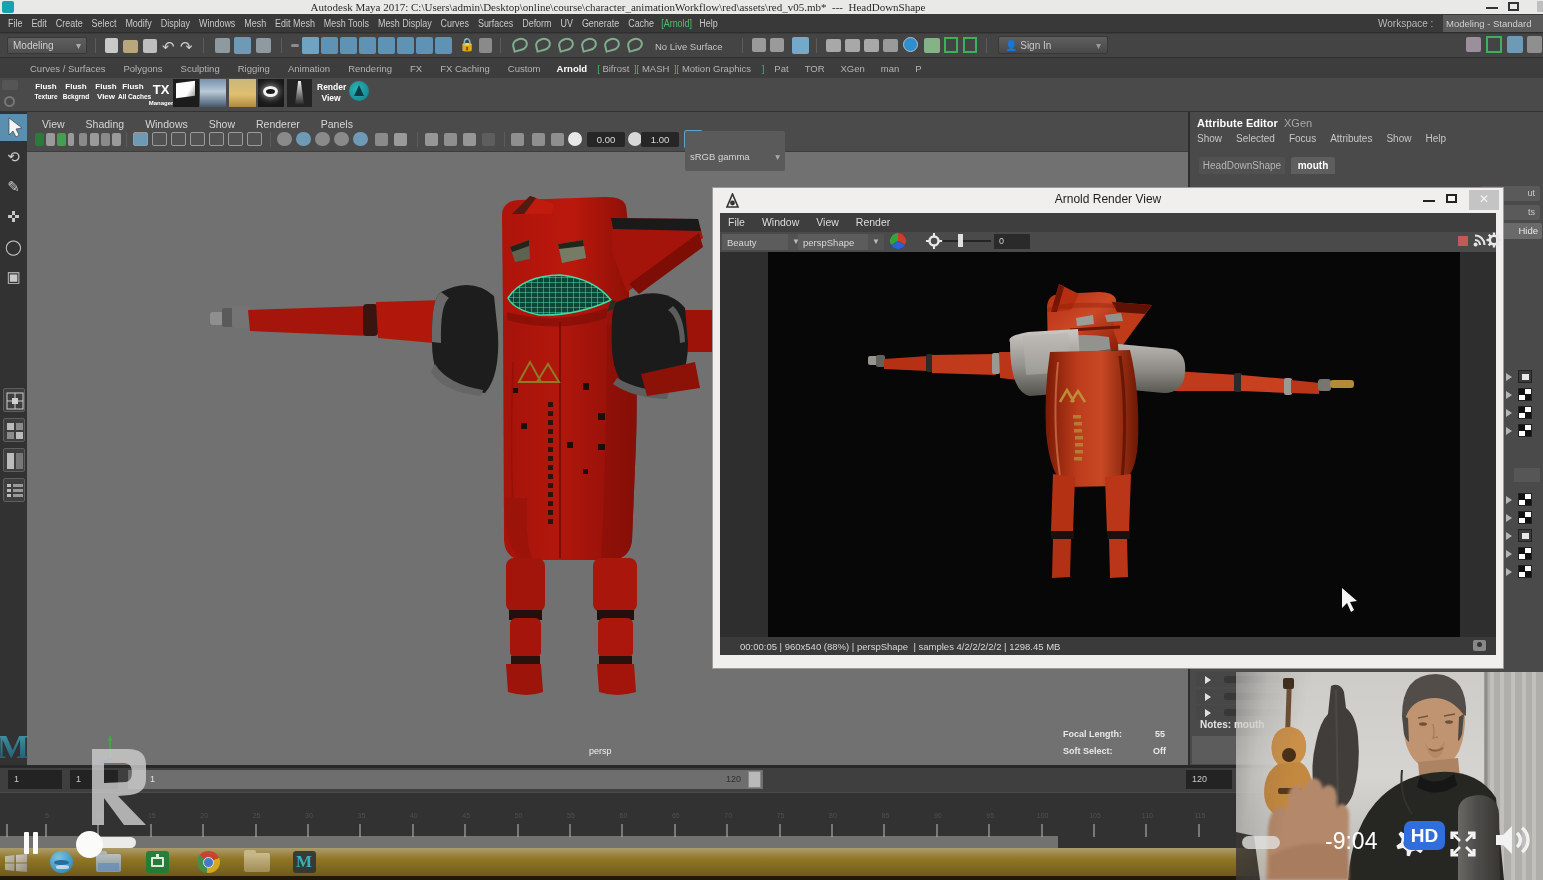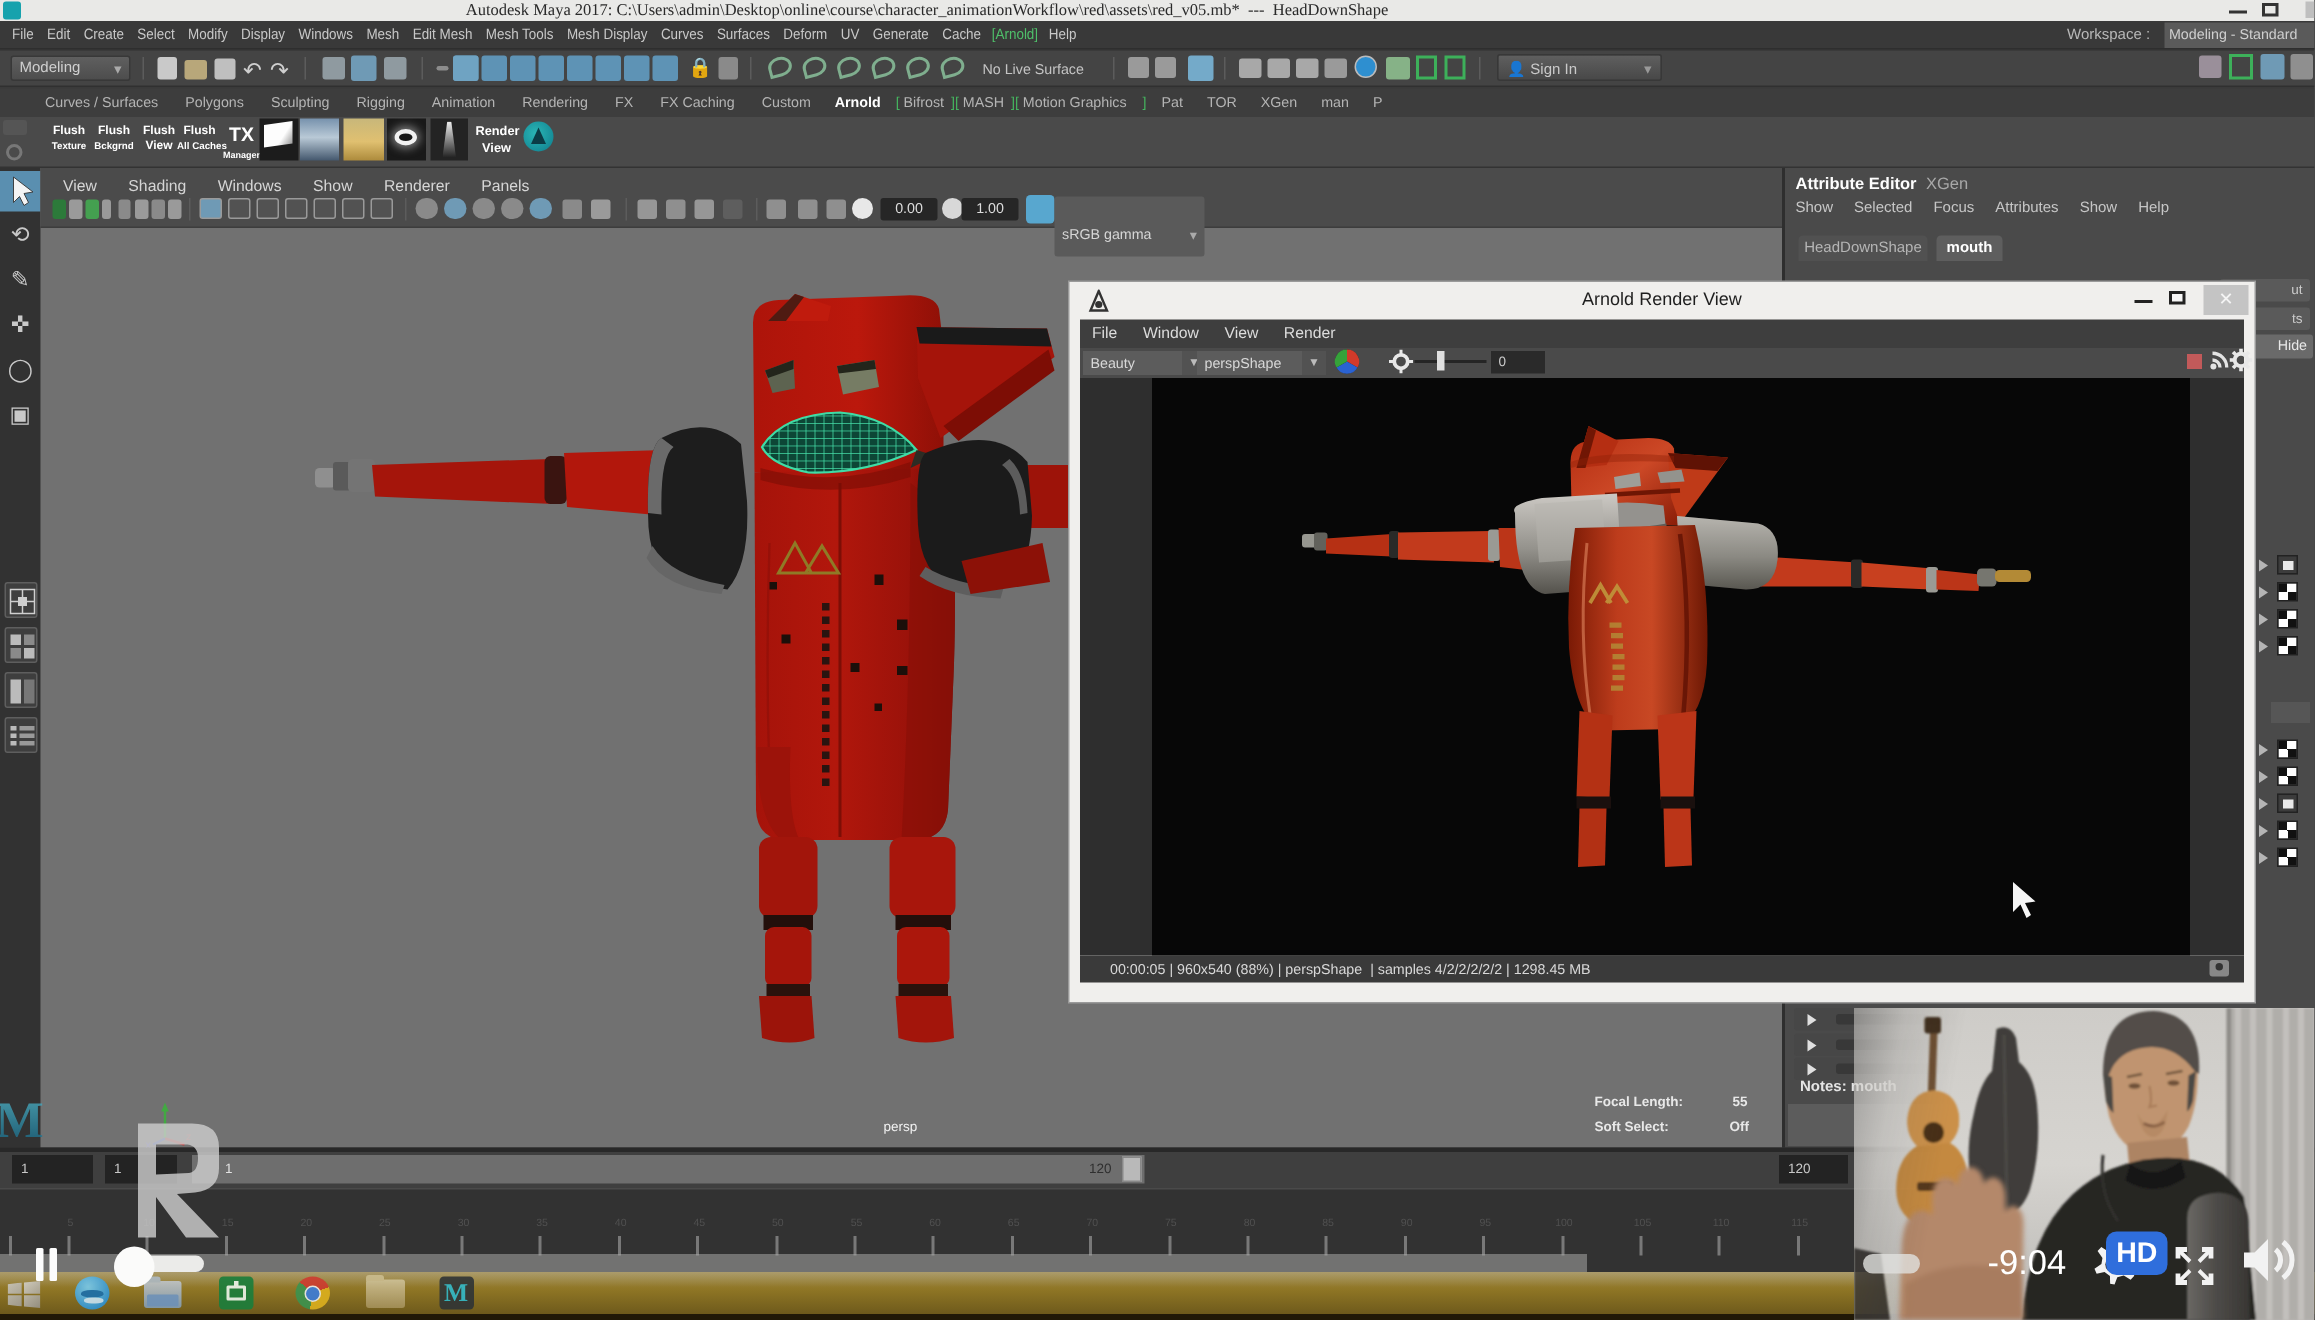--- a/index.html
+++ b/index.html
@@ -185,21 +185,21 @@
         <div class="abs" style="left: 477px; top: 20px; width: 1px; height: 15px; background: rgb(92, 92, 92);"></div>
         <div class="abs" style="left: 484px; top: 21px; width: 13px; height: 13px; background: rgb(143, 143, 143); border-radius: 2px;"></div>
         <div class="abs" style="left: 505px; top: 21px; width: 13px; height: 13px; background: rgb(143, 143, 143); border-radius: 2px;"></div>
         <div class="abs" style="left: 524px; top: 21px; width: 13px; height: 13px; background: rgb(143, 143, 143); border-radius: 2px;"></div>
         <div class="abs" style="left: 545px; top: 20px; width: 1px; height: 15px; background: rgb(92, 92, 92);"></div>
         <div class="abs" style="left: 541px; top: 20px; width: 14px; height: 14px; border-radius: 50%; background: rgb(232, 232, 232);"></div>
         <div class="abs" style="left: 560px; top: 20px; width: 38px; height: 15px; background: rgb(38, 38, 38); color: rgb(220, 220, 220); font-size: 9.5px; text-align: center; line-height: 15px; border-radius: 2px;">0.00</div>
         <div class="abs" style="left: 601px; top: 20px; width: 14px; height: 14px; border-radius: 50%; background: rgb(216, 216, 216);"></div>
         <div class="abs" style="left: 614px; top: 20px; width: 38px; height: 15px; background: rgb(38, 38, 38); color: rgb(220, 220, 220); font-size: 9.5px; text-align: center; line-height: 15px; border-radius: 2px;">1.00</div>
         <div class="abs" style="left: 657px; top: 18px; width: 19px; height: 19px; background: rgb(88, 167, 207); border-radius: 3px;"></div>
-        <div class="abs" style="left: 676px; top: 19px; width: 100px; height: 16px; background: rgb(90, 90, 90); border-radius: 2px; color: rgb(214, 214, 214); font-size: 9.5px; padding: 20px 5px;">sRGB gamma <span style="float:right;color:#aaa;">▾</span></div>
+        <div class="abs" style="left: 658px; top: 19px; width: 100px; height: 16px; background: rgb(90, 90, 90); border-radius: 2px; color: rgb(214, 214, 214); font-size: 9.5px; padding: 20px 5px;">sRGB gamma <span style="float:right;color:#aaa;">▾</span></div>
       </div>
     <div id="vprobot" class="abs" style="left:0;top:0;width:1161px;height:653px;">
     <svg width="1161" height="653" viewBox="0 0 1161 653">
       <defs>
         <linearGradient id="torso" x1="0" y1="0" x2="1" y2="0">
           <stop offset="0" stop-color="#a5130a"></stop>
               <stop offset="0.4" stop-color="#b2170c"></stop>
           <stop offset="0.78" stop-color="#9a120a"></stop>
               <stop offset="1" stop-color="#6d0b05"></stop>
         </linearGradient>

